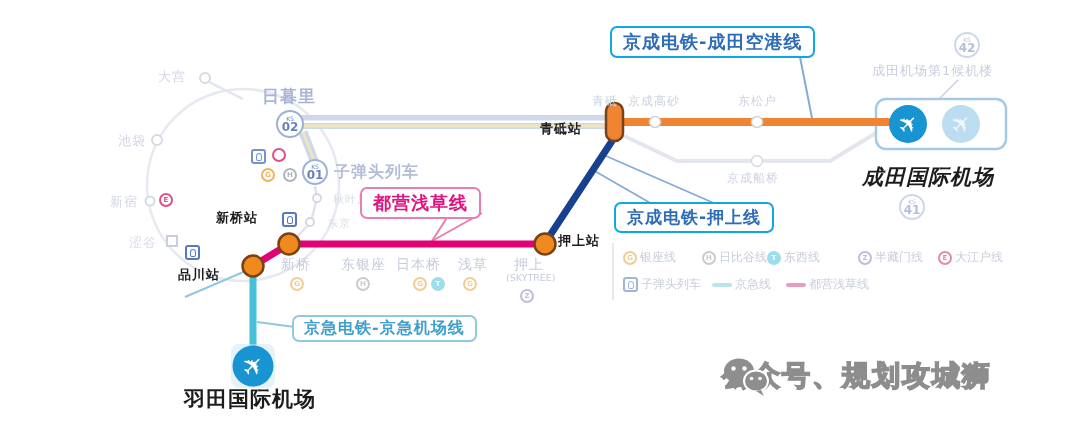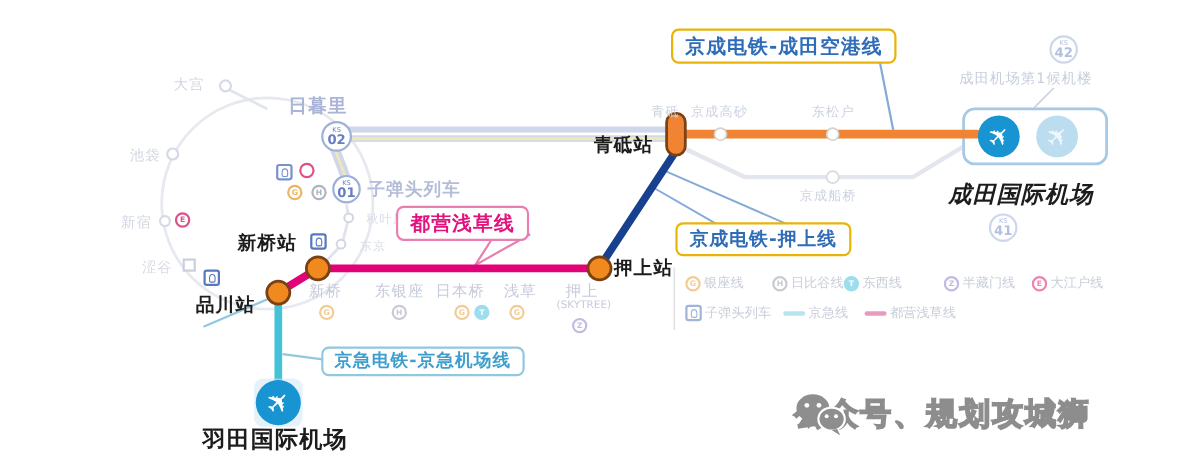--- a/index.html
+++ b/index.html
@@ -1,25 +1,25 @@
 <!DOCTYPE html>
 <html><head>
 <meta charset="utf-8">
 <style>
   html,body{margin:0;padding:0;}
   .canvas{position:relative;width:1080px;height:424px;background:#ffffff;overflow:hidden;
           font-family:"DejaVu Sans","Liberation Sans",sans-serif;}
   svg{position:absolute;left:0;top:0;}
   
-  .st{position:absolute;font-weight:bold;color:#1c1c1c;font-size:17px;white-space:nowrap;letter-spacing:1px;}
+  .st{position:absolute;font-weight:bold;color:#1c1c1c;font-size:13px;white-space:nowrap;letter-spacing:1px;}
   .ap{font-size:21px;}
   
   .fl{position:absolute;color:#bcc4da;font-size:13px;white-space:nowrap;letter-spacing:1px;}
   
-  .co{position:absolute;background:#fff;border:2px solid #eab308;border-radius:7px;
+  .co{position:absolute;background:#fff;border:2px solid #0ea5e9;border-radius:7px;
       color:#2e6cb8;font-weight:bold;font-size:17px;padding:2px 11px;white-space:nowrap;letter-spacing:1px;z-index:5;}
   .co.pink{border-color:#e87fae;color:#e3127e;}
   .co.keikyu{border-color:#90c8e0;color:#3f9fcc;}
   
   .badge{position:absolute;background:#fff;border:2px solid #9cb0d8;border-radius:50%;
          display:flex;flex-direction:column;align-items:center;justify-content:center;
          color:#6880c0;z-index:4;box-sizing:border-box;}
   .bks{font-size:6px;line-height:6px;}
   .bnum{font-size:12px;line-height:11px;font-weight:bold;}
   .badge.faint{opacity:.5;}
@@ -128,21 +128,21 @@
   <div class="fl" style="left:396px;top:256px;font-size:14px;color:#c6cbdc;">日本桥</div>
   <div class="fl" style="left:458px;top:256px;font-size:14px;color:#c6cbdc;">浅草</div>
   <div class="fl" style="left:514px;top:256px;font-size:14px;color:#c6cbdc;">押上</div>
   <div class="fl" style="left:506px;top:272px;font-size:9.5px;color:#c6cbdc;letter-spacing:0;">(SKYTREE)</div>
   <div class="fl" style="left:592px;top:93px;font-size:12px;color:#ccd2e0;">青砥</div>
   <div class="fl" style="left:628px;top:93px;font-size:12px;color:#ccd2e0;">京成高砂</div>
   <div class="fl" style="left:738px;top:93px;font-size:12px;color:#ccd2e0;">东松户</div>
   <div class="fl" style="left:727px;top:170px;font-size:12px;color:#ccd2e0;">京成船桥</div>
   <div class="fl" style="left:872px;top:62px;font-size:13px;color:#c8cede;">成田机场第1候机楼</div>
 
-  <div class="badge" style="left:292px;top:110px;width:28px;height:28px;">
+  <div class="badge" style="left:276px;top:110px;width:28px;height:28px;">
     <span class="bks">KS</span>
     <span class="bnum">02</span>
   </div>
   <div class="badge" style="left:302px;top:159px;width:26px;height:26px;">
     <span class="bks">KS</span>
     <span class="bnum">01</span>
   </div>
   <div class="badge faint" style="left:899px;top:194px;width:26px;height:26px;">
     <span class="bks">KS</span>
     <span class="bnum">41</span>

